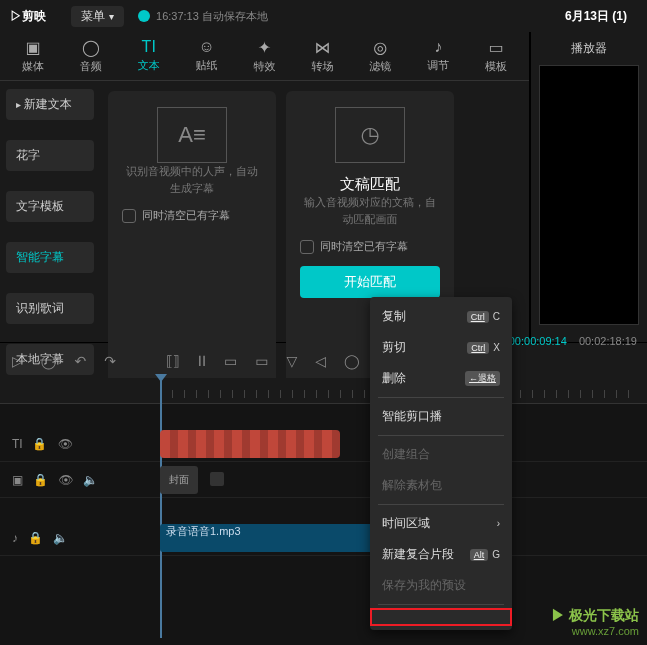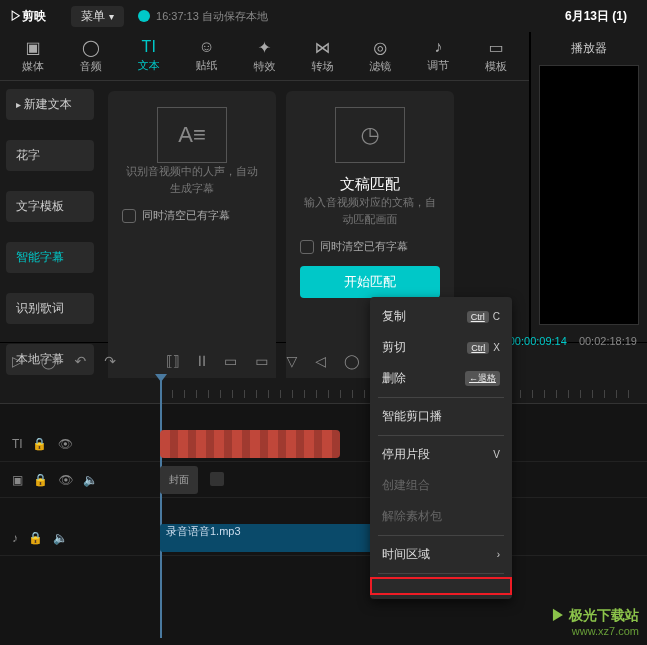--- a/index.html
+++ b/index.html
@@ -463,35 +463,41 @@
       <span>删除</span>
       <span class="ctx-key">
         <span class="kbd">←退格</span>
       </span>
     </div>
   <div class="ctx-sep"></div>
   <div class="ctx-item">
       <span>智能剪口播</span>
     </div>
   <div class="ctx-sep"></div>
-  <div class="ctx-item">
-      <span>停用片段</span>
-      <span class="ctx-key">V</span>
-    </div>
   <div class="ctx-item disabled">
       <span>创建组合</span>
     </div>
   <div class="ctx-item disabled">
       <span>解除素材包</span>
     </div>
   <div class="ctx-sep"></div>
   <div class="ctx-item">
       <span>时间区域</span>
       <span class="ctx-key">›</span>
     </div>
+  <div class="ctx-item">
+      <span>新建复合片段</span>
+      <span class="ctx-key">
+        <span class="kbd">Alt</span>
+        <span>G</span>
+      </span>
+    </div>
+  <div class="ctx-item disabled">
+      <span>保存为我的预设</span>
+    </div>
   <div class="ctx-sep"></div>
   <div class="ctx-item red-box" style="border-width:2px;"></div>
 
 </div>
 
 <div class="watermark">
   <div class="wm1">▶ 极光下载站</div>
   <div class="wm2">www.xz7.com</div>
 </div>
 

